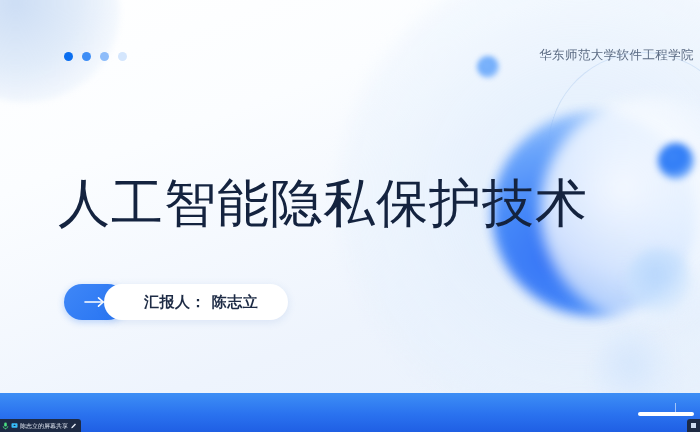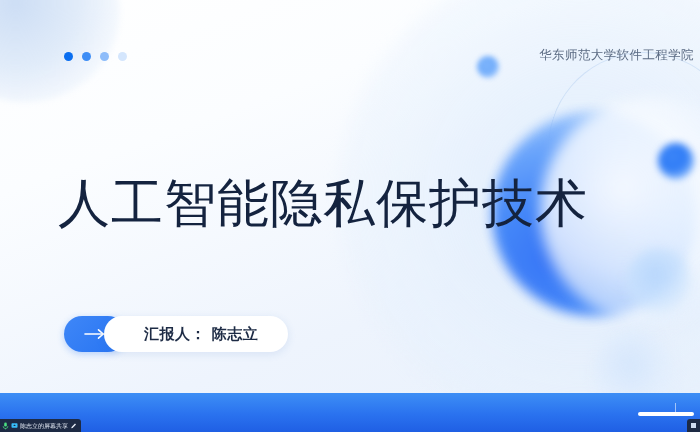--- a/index.html
+++ b/index.html
@@ -203,22 +203,21 @@
     font-family: "DejaVu Sans", "Liberation Sans", sans-serif;
   }
 
   
   .presenter {
     position: absolute;
     left: 64px;
     top: 292px;
     height: 20px;
     display: flex;
-    align-items: flex-end;
-    margin-top: 40px;
+    align-items: center;
   }
   .presenter-arrow {
     position: relative;
     z-index: 1;
     width: 62px;
     height: 36px;
     border-radius: 18px;
     background: linear-gradient(135deg, #3f87f7 0%, #2673f2 100%);
     display: flex;
     align-items: center;

